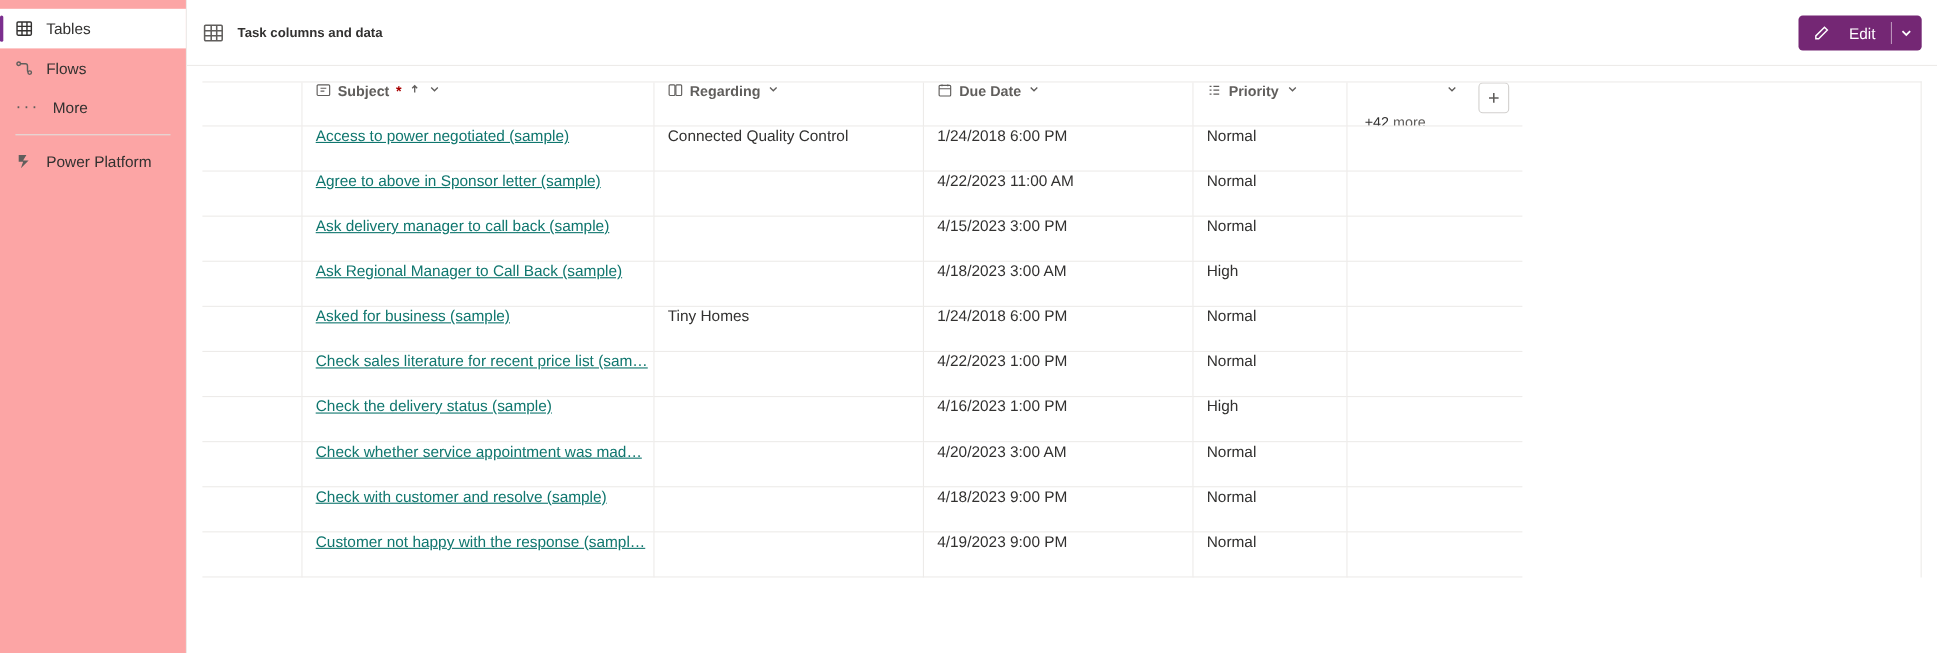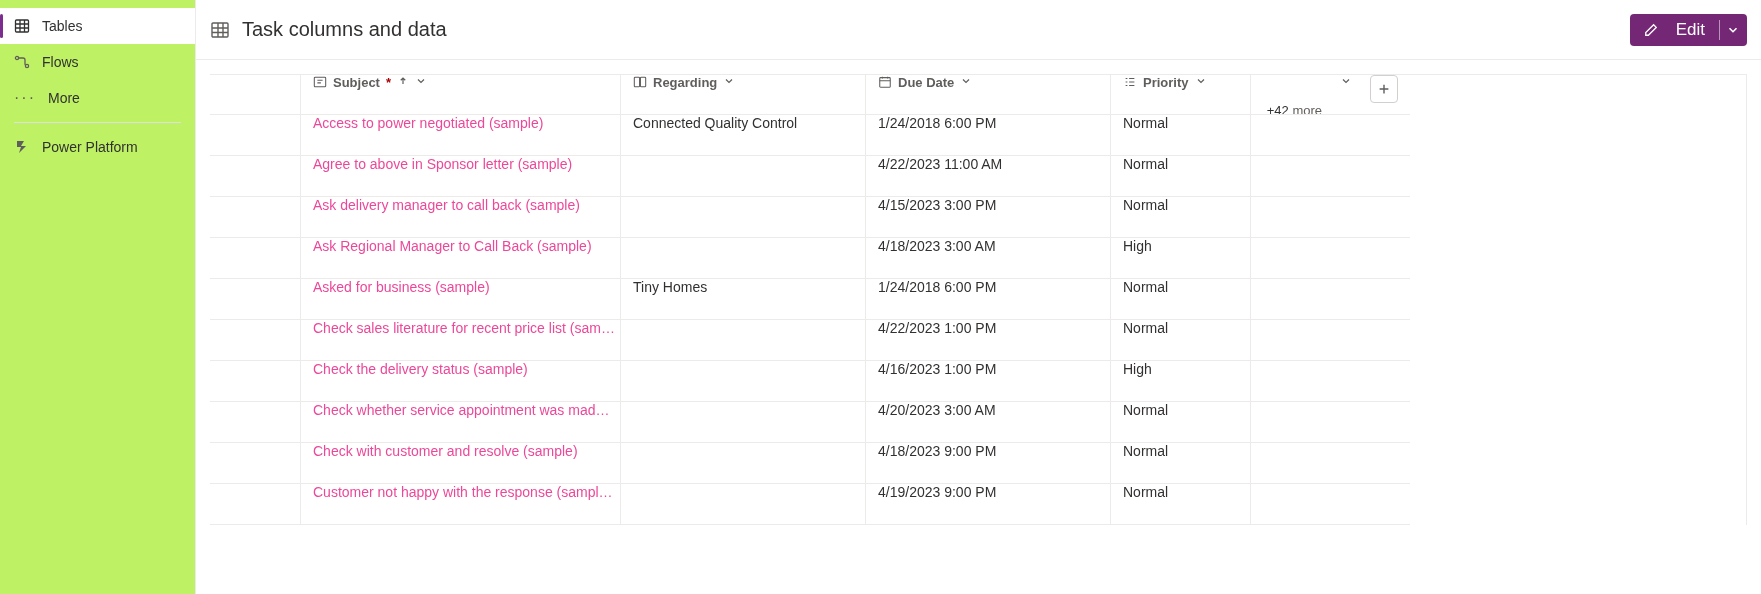--- a/index.html
+++ b/index.html
@@ -8,22 +8,22 @@
     font-size: 14px;
     color: #323130;
     background: #ffffff;
     display: flex;
     height: 594px;
     overflow: hidden;
   }
 
   
   .sidebar {
-    width: 196px;
-    background: #bef264;
+    width: 170px;
+    background: #fca5a5;
     border-right: 1px solid #edebe9;
     padding-top: 8px;
   }
   .nav-item {
     display: flex;
     align-items: center;
     height: 36px;
     padding: 0 14px;
     gap: 12px;
     cursor: pointer;
@@ -62,37 +62,37 @@
     border-bottom: 1px solid #edebe9;
     margin: 0 0 0 0;
   }
   .toolbar-left {
     display: flex;
     align-items: center;
     gap: 12px;
     padding-left: 8px;
   }
   .table-big-icon { width: 20px; height: 20px; color: #605e5c; }
-  .toolbar-title { font-size: 20px; font-weight: 400; text-align: center; }
+  .toolbar-title { font-size: 12px; font-weight: 700; text-align: center; }
 
   .edit-group {
     display: flex;
     align-items: stretch;
     height: 32px;
     border-radius: 4px;
     overflow: hidden;
     background: #742774;
   }
   .edit-btn {
     display: flex;
     align-items: center;
     gap: 18px;
     padding: 0 14px;
     color: #fff;
-    font-size: 17px;
+    font-size: 14px;
     cursor: pointer;
   }
   .edit-split {
     width: 28px;
     display: flex;
     align-items: center;
     justify-content: center;
     color: #fff;
     cursor: pointer;
     position: relative;
@@ -153,21 +153,21 @@
   .more-count { color: #605e5c; margin-top: 28px; }
   .more-count .num { color: #323130; }
   .add-col-btn {
     width: 28px; height: 28px;
     border: 1px solid #d2d0ce;
     border-radius: 4px;
     display: flex; align-items: center; justify-content: center;
     color: #605e5c;
     cursor: pointer;
   }
-  .cell.subject { color: #ec4899; }
+  .cell.subject { color: #0f766e; text-decoration: underline; }
   .row-lead {
     border-left: none;
     border-bottom: 1px solid #edebe9;
     height: 41px;
   }
   .header-lead {
     border-left: none;
     border-bottom: 1px solid #edebe9;
     height: 40px;
   }

